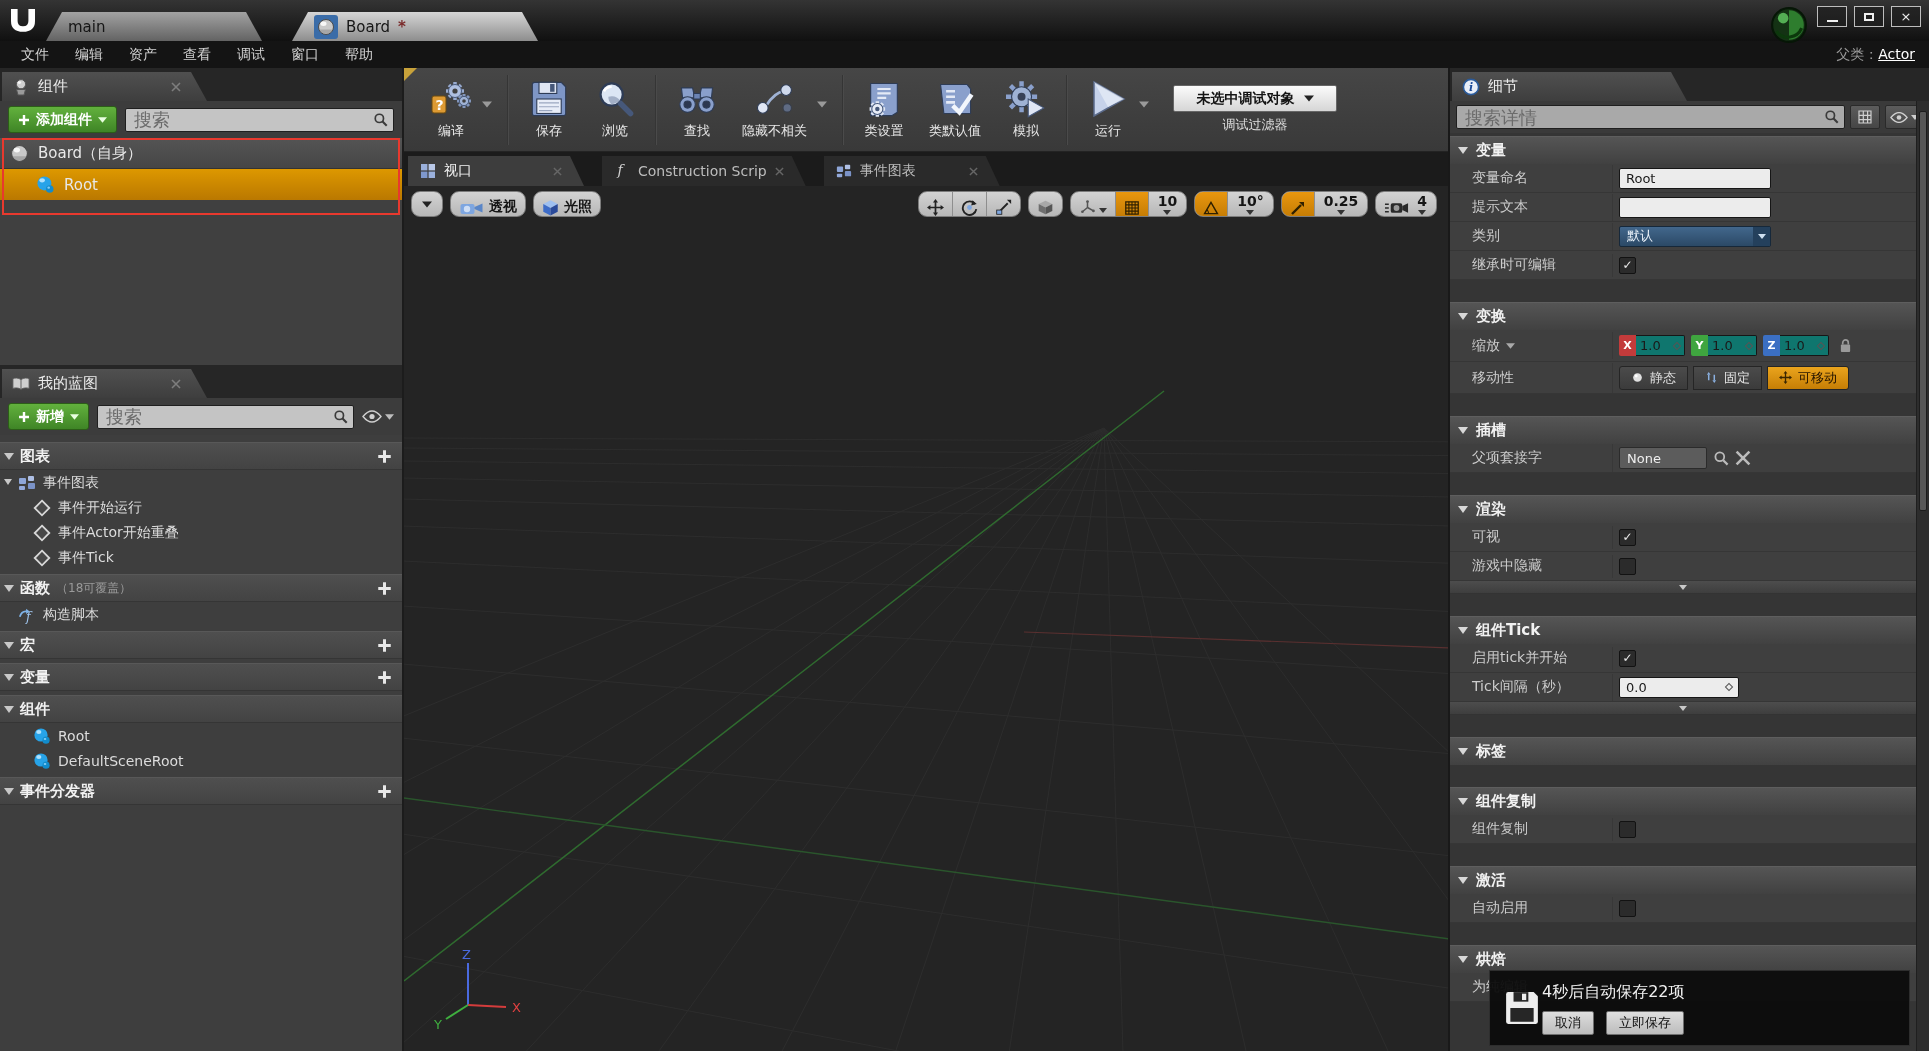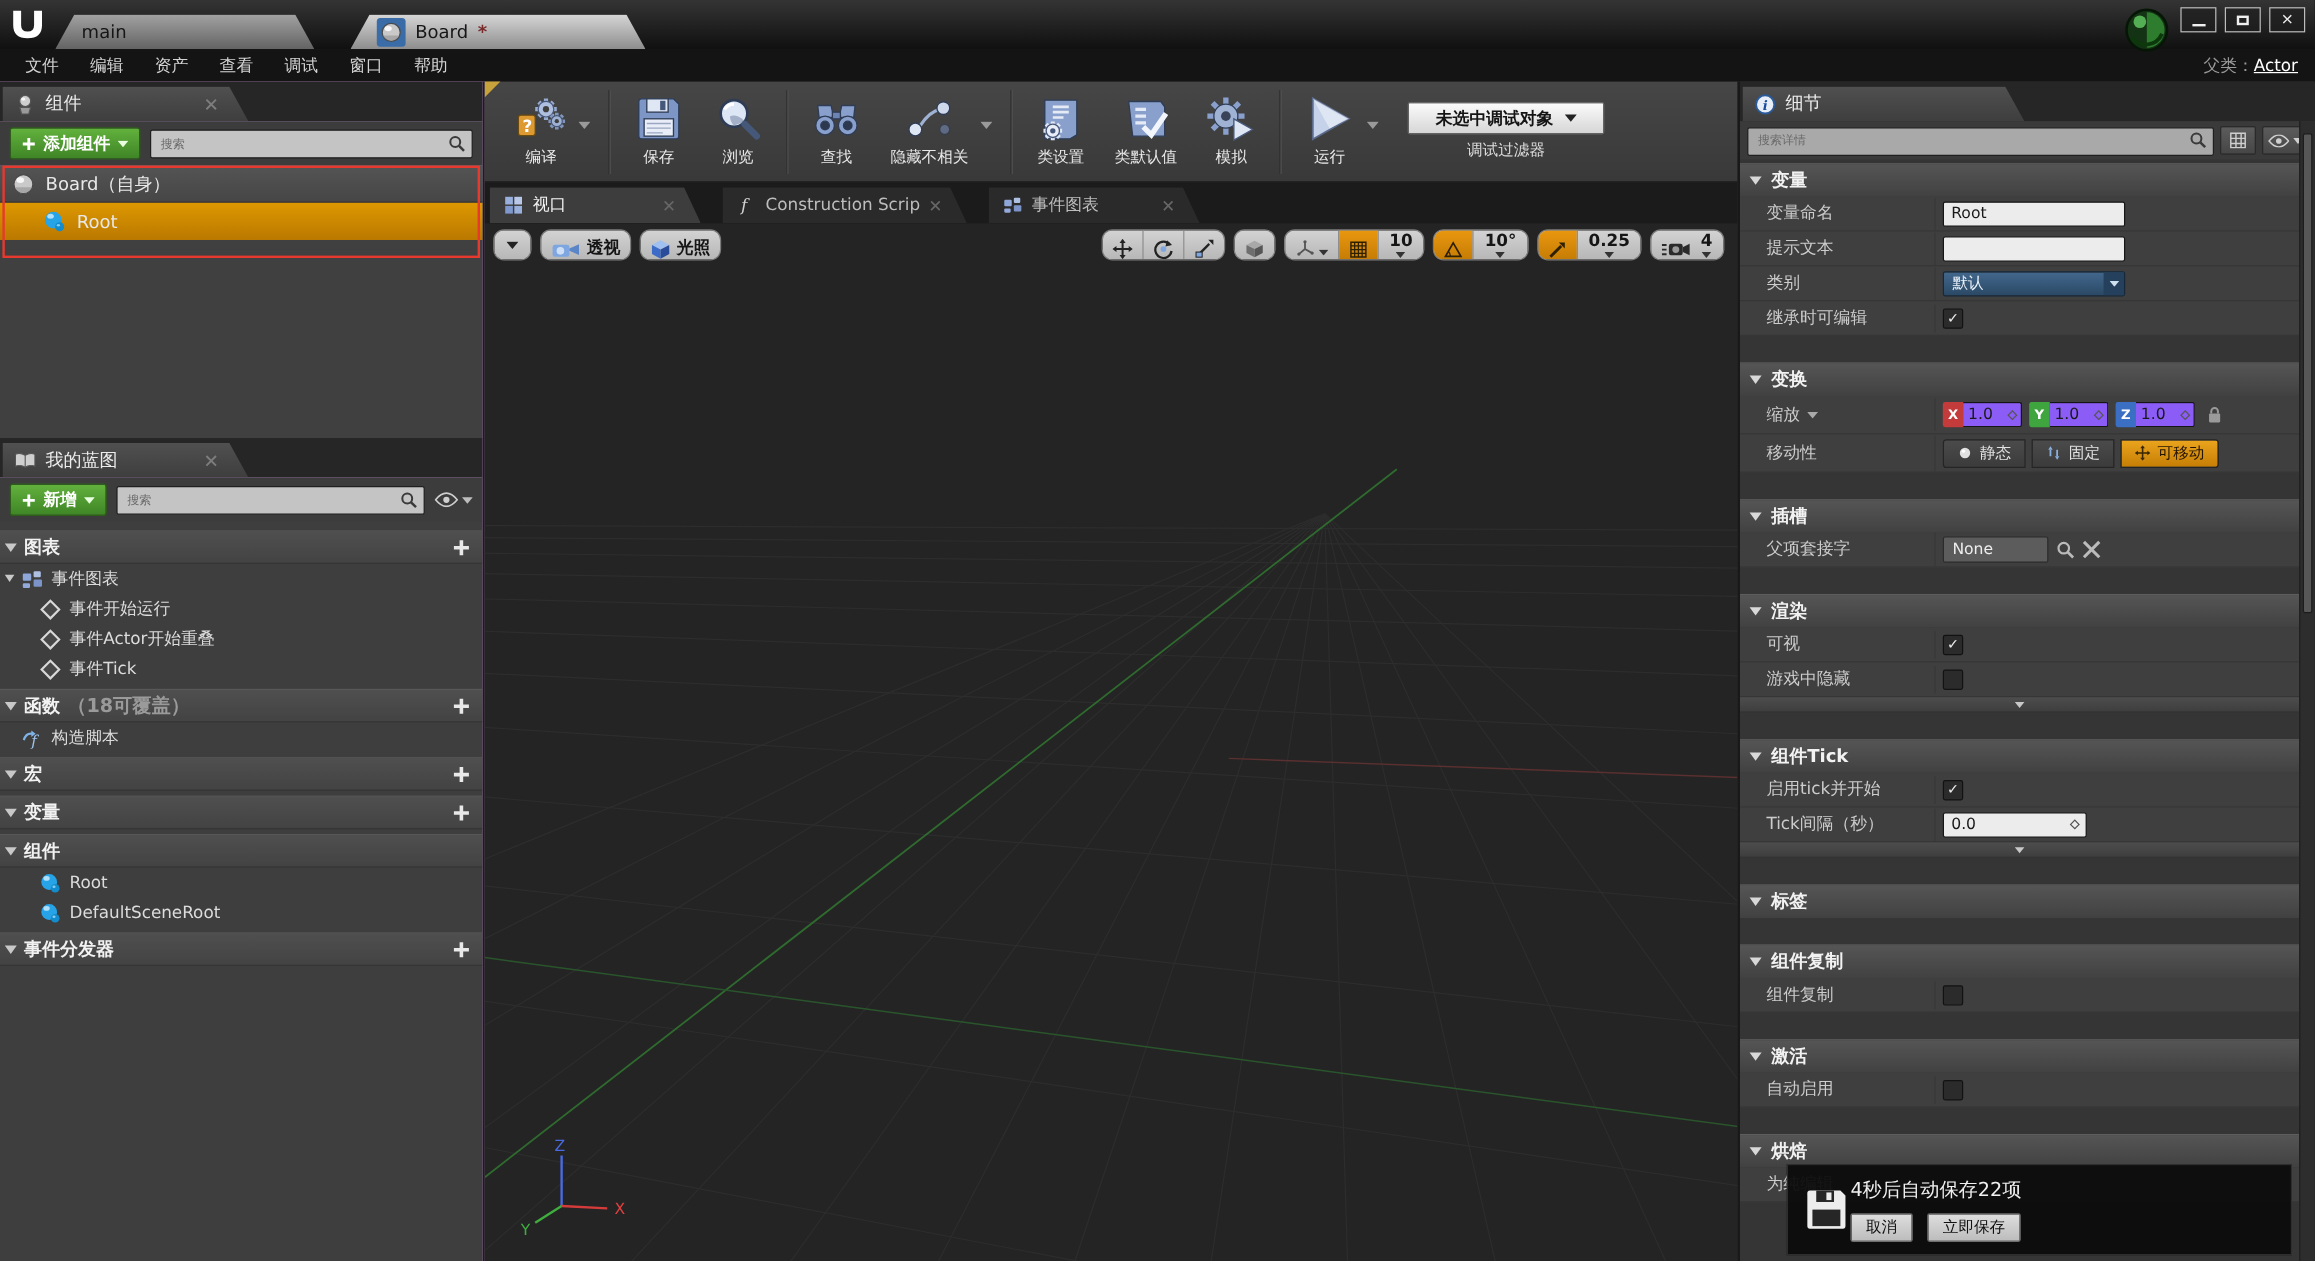--- a/index.html
+++ b/index.html
@@ -50,21 +50,21 @@
 .ptab .ic{width:18px;height:18px}
 .ptab .close{margin-left:auto;margin-right:16px;width:10px;height:10px;color:#7d7d7d}
 .ptoolbar{display:flex;align-items:center;gap:8px;padding:5px 8px;background:#3c3c3c;flex:none}
 .btn-green{display:flex;align-items:center;gap:6px;background:linear-gradient(#62b13d,#3f8526);
  border:1px solid #2c5e18;border-radius:3px;color:#fff;font-weight:bold;font-size:14px;
  height:27px;padding:0 9px;flex:none}
 .btn-green .ic{width:12px;height:12px;color:#fff}
 .btn-green .cr{width:9px;height:6px;color:#e8ffe0}
 .searchbox{flex:1;position:relative;height:24px}
 .searchbox input{width:100%;height:100%;background:#c4c4c4;border:1px solid #1f1f1f;border-radius:2px;
- padding:0 26px 0 8px;font-size:10px;color:#222;font-family:inherit}
+ padding:0 26px 0 8px;font-size:18px;color:#222;font-family:inherit}
 .searchbox input::placeholder{color:#6b6b6b}
 .searchbox .ic{position:absolute;right:6px;top:4px;width:15px;height:15px;color:#3a3a3a}
 .ic{display:inline-block}
 .ic svg{width:100%;height:100%;display:block}
 
 
 .tree-wrap{flex:1;background:#404040;position:relative}
 .redbox{position:absolute;left:2px;right:2px;top:0;height:77px;border:2px solid #e8392e;z-index:3}
 .trow{height:31px;display:flex;align-items:center;gap:9px;font-size:15px;color:#e8e8e8;padding-left:10px}
 .trow .ic{width:19px;height:19px}
@@ -73,21 +73,21 @@
 
 
 .mb-extra-tools{display:flex;align-items:center;gap:3px;color:#cfcfcf;flex:none}
 .mb-extra-tools .ic.eye{width:20px;height:13px}
 .mb-extra-tools .cr{width:9px;height:6px;color:#bdbdbd}
 .mbrows{flex:1;background:#3e3e3e;padding-top:7px;overflow:hidden}
 .mbheader{height:28px;margin-top:4px;background:linear-gradient(#4f4f4f,#434343);
  border-top:1px solid #585858;border-bottom:1px solid #353535;display:flex;align-items:center;
  gap:6px;padding:0 10px 0 4px;color:#f2f2f2;font-weight:bold;font-size:15px}
 .mbrows .mbheader:first-child{margin-top:0}
-.mbheader .extra{font-weight:bold;font-size:16px;color:#9a9a9a}
+.mbheader .extra{font-weight:normal;font-size:12px;color:#9a9a9a}
 .mbheader .plusbtn{margin-left:auto;width:15px;height:15px;color:#e8e8e8}
 .mbitem{height:25px;display:flex;align-items:center;gap:7px;font-size:14px;color:#dcdcdc;
  padding-left:18px;position:relative}
 .mbitem.i1{padding-left:33px}
 .mbitem .exp{position:absolute;left:4px;top:9px}
 .mbitem .ic{width:18px;height:18px}
 .tri{width:0;height:0;border-left:5px solid transparent;border-right:5px solid transparent;
  border-top:7px solid #c8c8c8}
 
 
@@ -170,21 +170,21 @@
 .tf.num{width:120px;justify-content:space-between}
 .spin{width:6px;height:6px;border:1.3px solid #555;transform:rotate(45deg);flex:none}
 .ddk{height:21px;width:152px;background:linear-gradient(#42678c,#2b4966);border:1px solid #16283a;
  border-radius:2px;color:#e9f1f9;font-size:13px;display:flex;align-items:center;padding-left:7px}
 .ddk .dcar{margin-left:auto;width:17px;height:100%;background:#24405c;display:flex;
  align-items:center;justify-content:center}
 .ddk .cr{width:8px;height:5px;color:#cfe0f0}
 .axgrp{display:flex;align-items:center}
 .axbadge{width:17px;height:21px;color:#fff;font-size:11px;font-weight:bold;display:flex;
  align-items:center;justify-content:center;border-radius:2px 0 0 2px}
-.axfield{width:49px;height:21px;background:#8b5cf6;border:1px solid #161616;border-left:none;
+.axfield{width:49px;height:21px;background:#0f766e;border:1px solid #161616;border-left:none;
  font-size:13px;color:#1a1a1a;display:flex;align-items:center;justify-content:space-between;
  padding:0 4px;border-radius:0 2px 2px 0}
 .locki{width:13px;height:15px;margin-left:4px;color:#9a9a9a}
 .mseg{height:24px;display:flex;align-items:center;gap:6px;padding:0 11px;
  background:linear-gradient(#4b4b4b,#3b3b3b);border:1px solid #252525;font-size:13px;color:#e2e2e2}
 .mseg .ic{width:13px;height:13px;color:#8ab0e0}
 .mseg:first-child{border-radius:3px 0 0 3px}
 .mseg:last-child{border-radius:0 3px 3px 0}
 .mseg+.mseg{margin-left:-1px}
 .mseg.sel{background:linear-gradient(#eaa41d,#c67e05);color:#241400;font-weight:normal}

